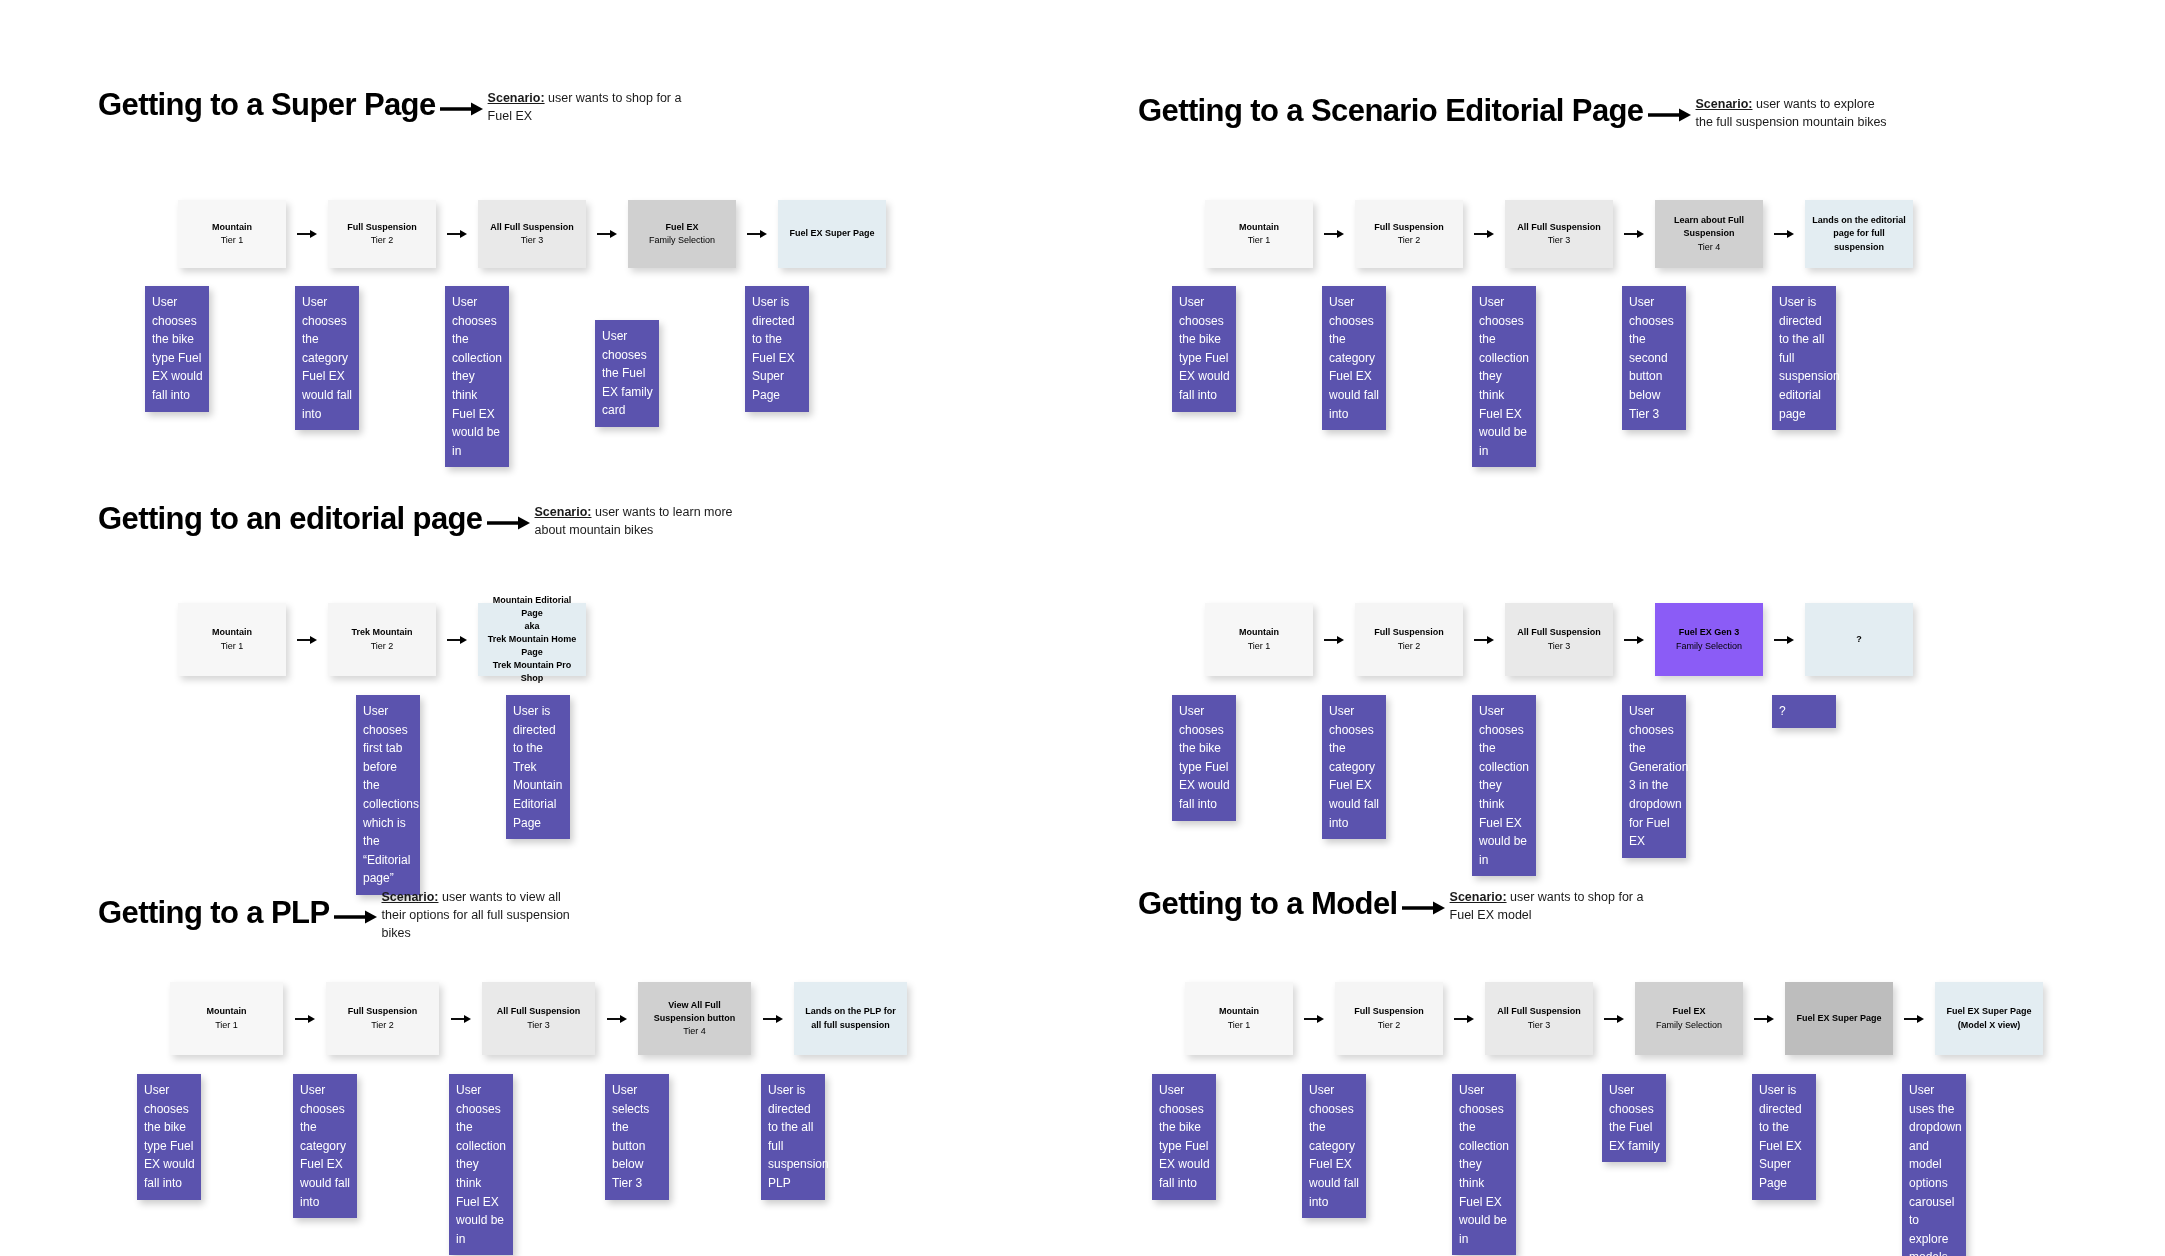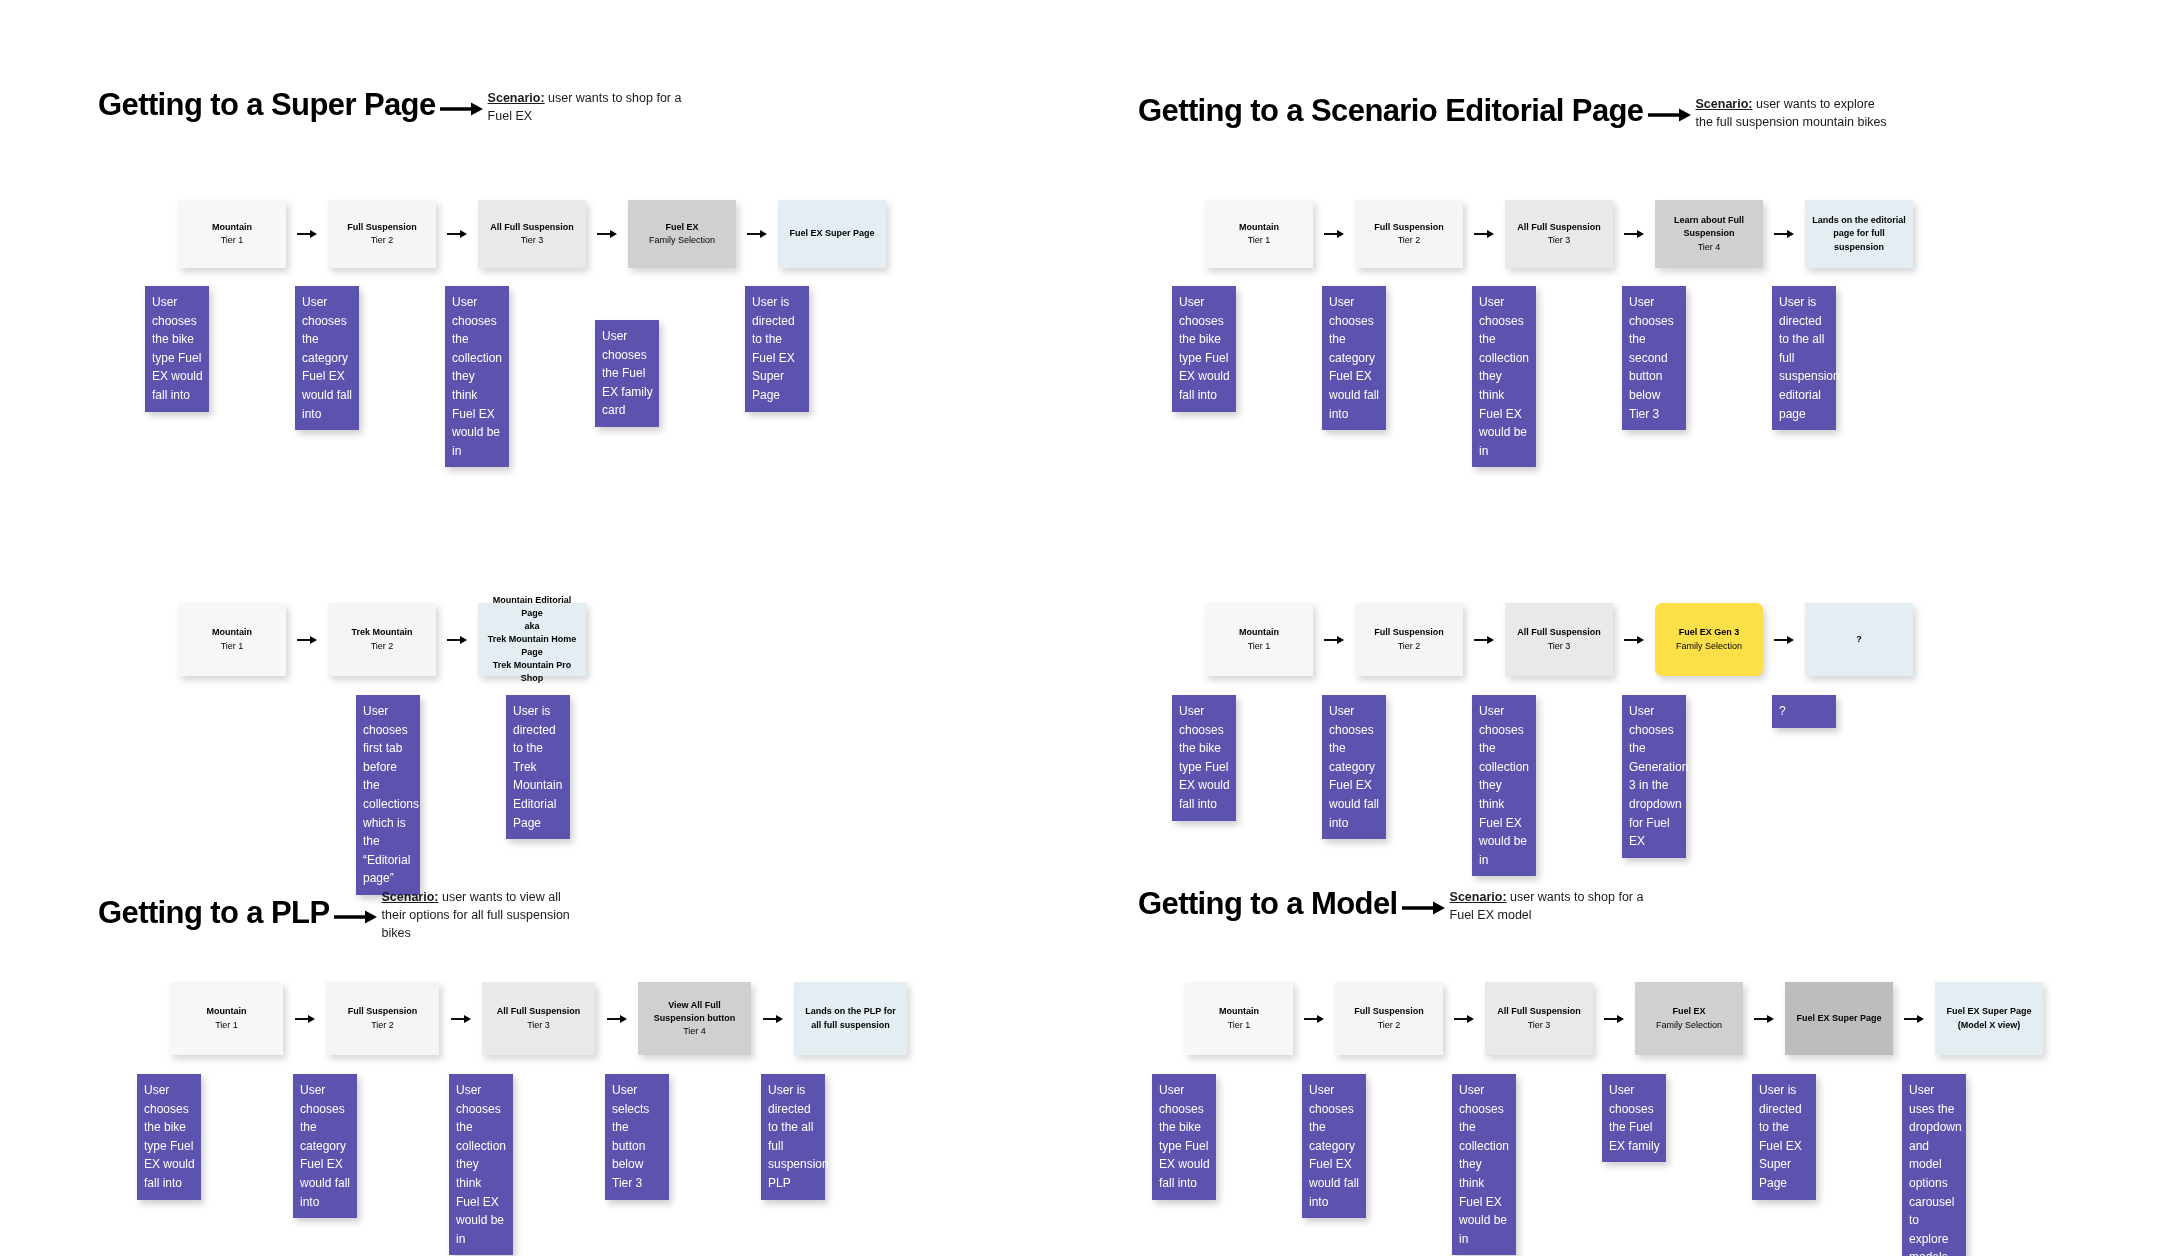--- a/index.html
+++ b/index.html
@@ -227,20 +227,28 @@
           <path d="M13 1 L20 5 L13 9 Z" fill="#000"></path>
         </svg>
       </div>
       <div class="step">
         <div class="node" style="width: 108px; height: 68px; background: rgb(227, 237, 242);">
           <span class="ln bold w">Lands on the editorial page for full suspension</span>
         </div>
         <div class="note" style="top: 86px; left: -33px;">User is directed to the all full suspension editorial page</div>
       </div>
     </div>
+    <div class="flow-section flow-head" style="left: 98px; top: 500px;">
+      <div class="flow-title">Getting to an editorial page</div>
+      <span class="head-arrow"><svg width="44" height="16" viewBox="0 0 44 16">
+          <path d="M0 8 H33" stroke="#000" stroke-width="3.4" fill="none"></path>
+          <path d="M31 1.5 L43 8 L31 14.5 Z" fill="#000"></path>
+        </svg></span>
+      <div class="scenario"><b>Scenario:</b> <span>user wants to learn more about mountain bikes</span></div>
+    </div>
     <div class="steps" style="left: 178px; top: 603px;">
       <div class="step">
         <div class="node" style="width: 108px; height: 73px; background: rgb(247, 247, 247);">
           <span class="ln bold">Mountain</span>
           <span class="ln">Tier 1</span>
         </div>
       </div>
       <div class="arrow" style="margin-left: 11px; margin-right: 11px; margin-top: 31.5px;">
         <svg width="20" height="10" viewBox="0 0 20 10">
           <path d="M0 5 H14" stroke="#000" stroke-width="1.9" fill="none"></path>
@@ -304,21 +312,21 @@
         </div>
         <div class="note" style="top: 92px; left: -33px;">User chooses the collection they think Fuel EX would be in</div>
       </div>
       <div class="arrow" style="margin-left: 11px; margin-right: 11px; margin-top: 31.5px;">
         <svg width="20" height="10" viewBox="0 0 20 10">
           <path d="M0 5 H14" stroke="#000" stroke-width="1.9" fill="none"></path>
           <path d="M13 1 L20 5 L13 9 Z" fill="#000"></path>
         </svg>
       </div>
       <div class="step">
-        <div class="node" style="width: 108px; height: 73px; background: #fde047; border-radius: 7px;">
+        <div class="node" style="width: 108px; height: 73px; background: #8b5cf6;">
           <span class="ln bold">Fuel EX Gen 3</span>
           <span class="ln">Family Selection</span>
         </div>
         <div class="note" style="top: 92px; left: -33px;">User chooses the Generation 3 in the dropdown for Fuel EX</div>
       </div>
       <div class="arrow" style="margin-left: 11px; margin-right: 11px; margin-top: 31.5px;">
         <svg width="20" height="10" viewBox="0 0 20 10">
           <path d="M0 5 H14" stroke="#000" stroke-width="1.9" fill="none"></path>
           <path d="M13 1 L20 5 L13 9 Z" fill="#000"></path>
         </svg>

